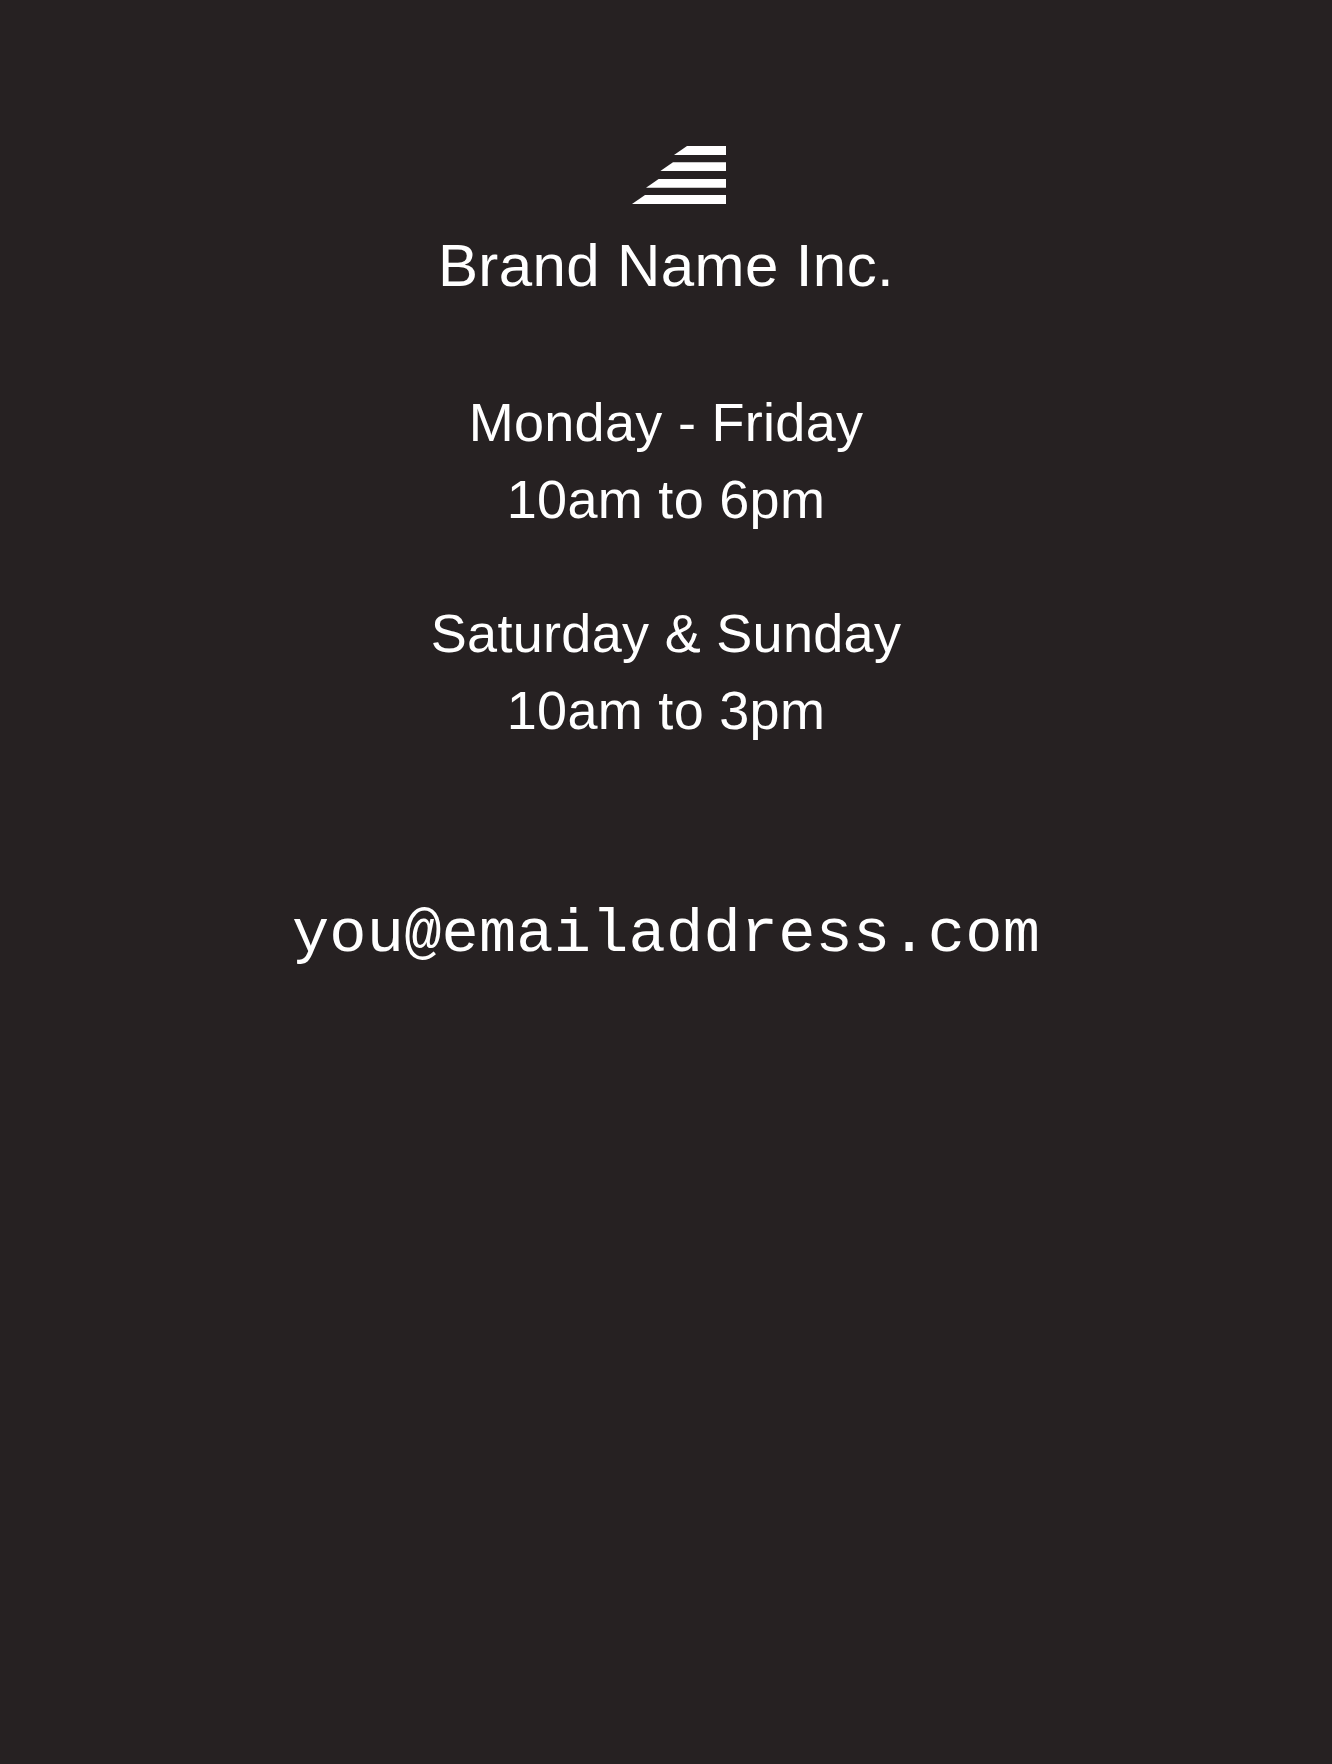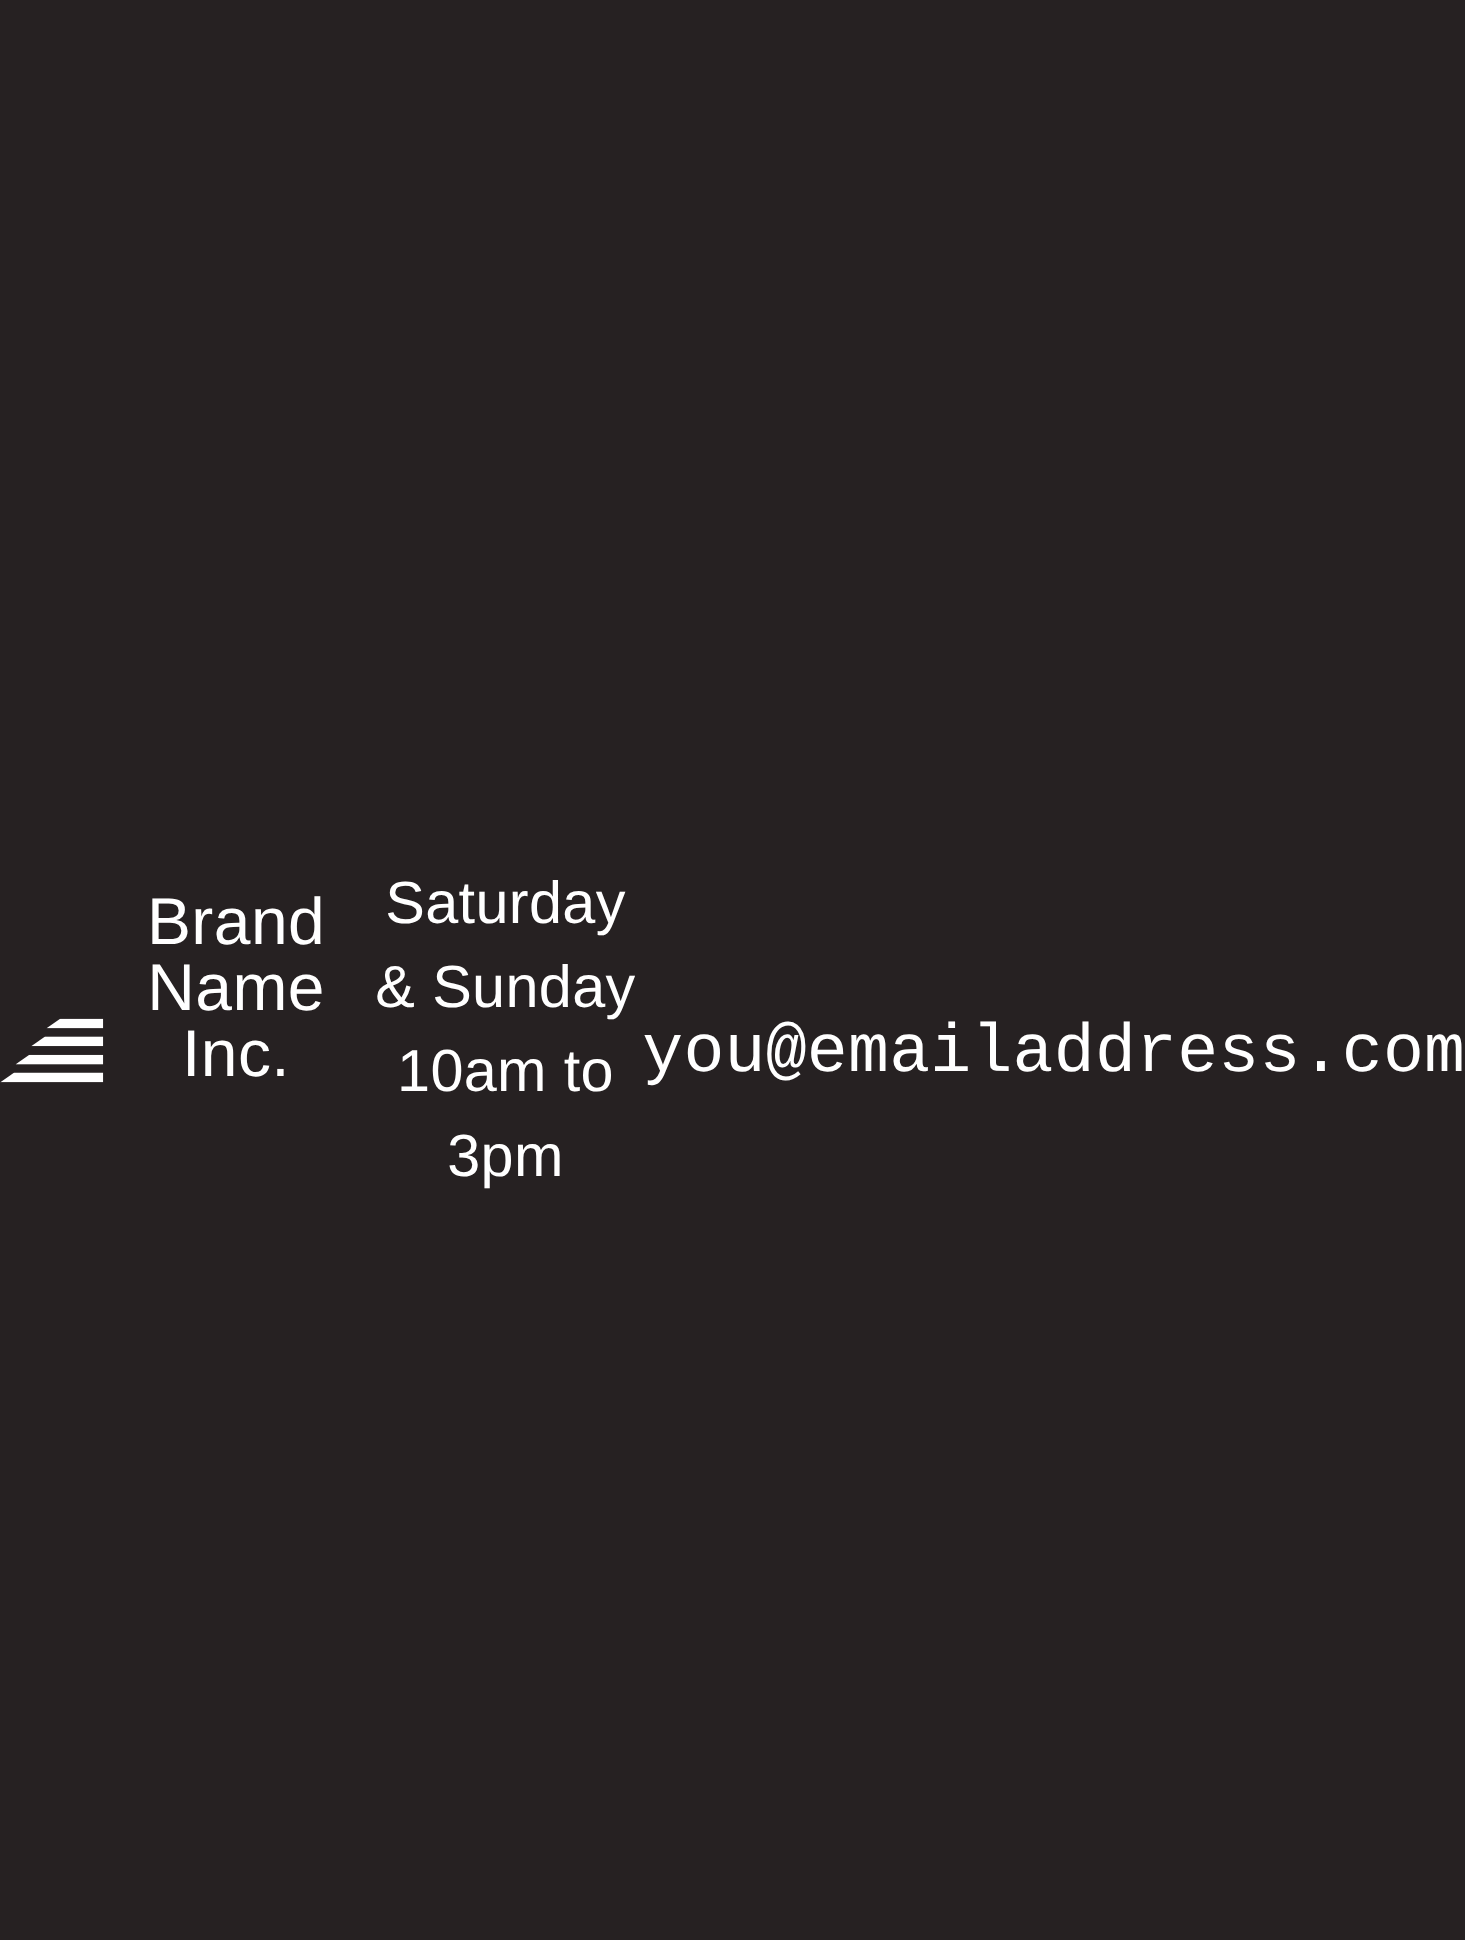--- a/index.html
+++ b/index.html
@@ -11,21 +11,21 @@
     height: 1764px;
     overflow: hidden;
     font-family: "Liberation Sans", sans-serif;
   }
   #poster {
     position: relative;
     width: 1332px;
     height: 1764px;
     background: #262122;
     display: flex;
-    flex-direction: row;
+    flex-direction: column;
     align-items: center;
     box-sizing: border-box;
   }
 
   
   #logo-block {
     margin-top: 146px;
     width: 120px;
     height: 58px;
     display: flex;
@@ -113,20 +113,24 @@
     <span class="logo-bar b2"></span>
     <span class="logo-bar b3"></span>
     <span class="logo-bar b4"></span>
   </div>
 
   <div id="brand-name">Brand Name Inc.</div>
 
 
   <div id="hours-block">
     <div class="hours-group">
+      <span class="hours-days">Monday - Friday</span>
+      <span class="hours-time">10am to 6pm</span>
+    </div>
+    <div class="hours-group">
       <span class="hours-days">Saturday &amp; Sunday</span>
       <span class="hours-time">10am to 3pm</span>
     </div>
   </div>
 
   <div id="email-line">you@emailaddress.com</div>
 
 </div>
 
 </body></html>

